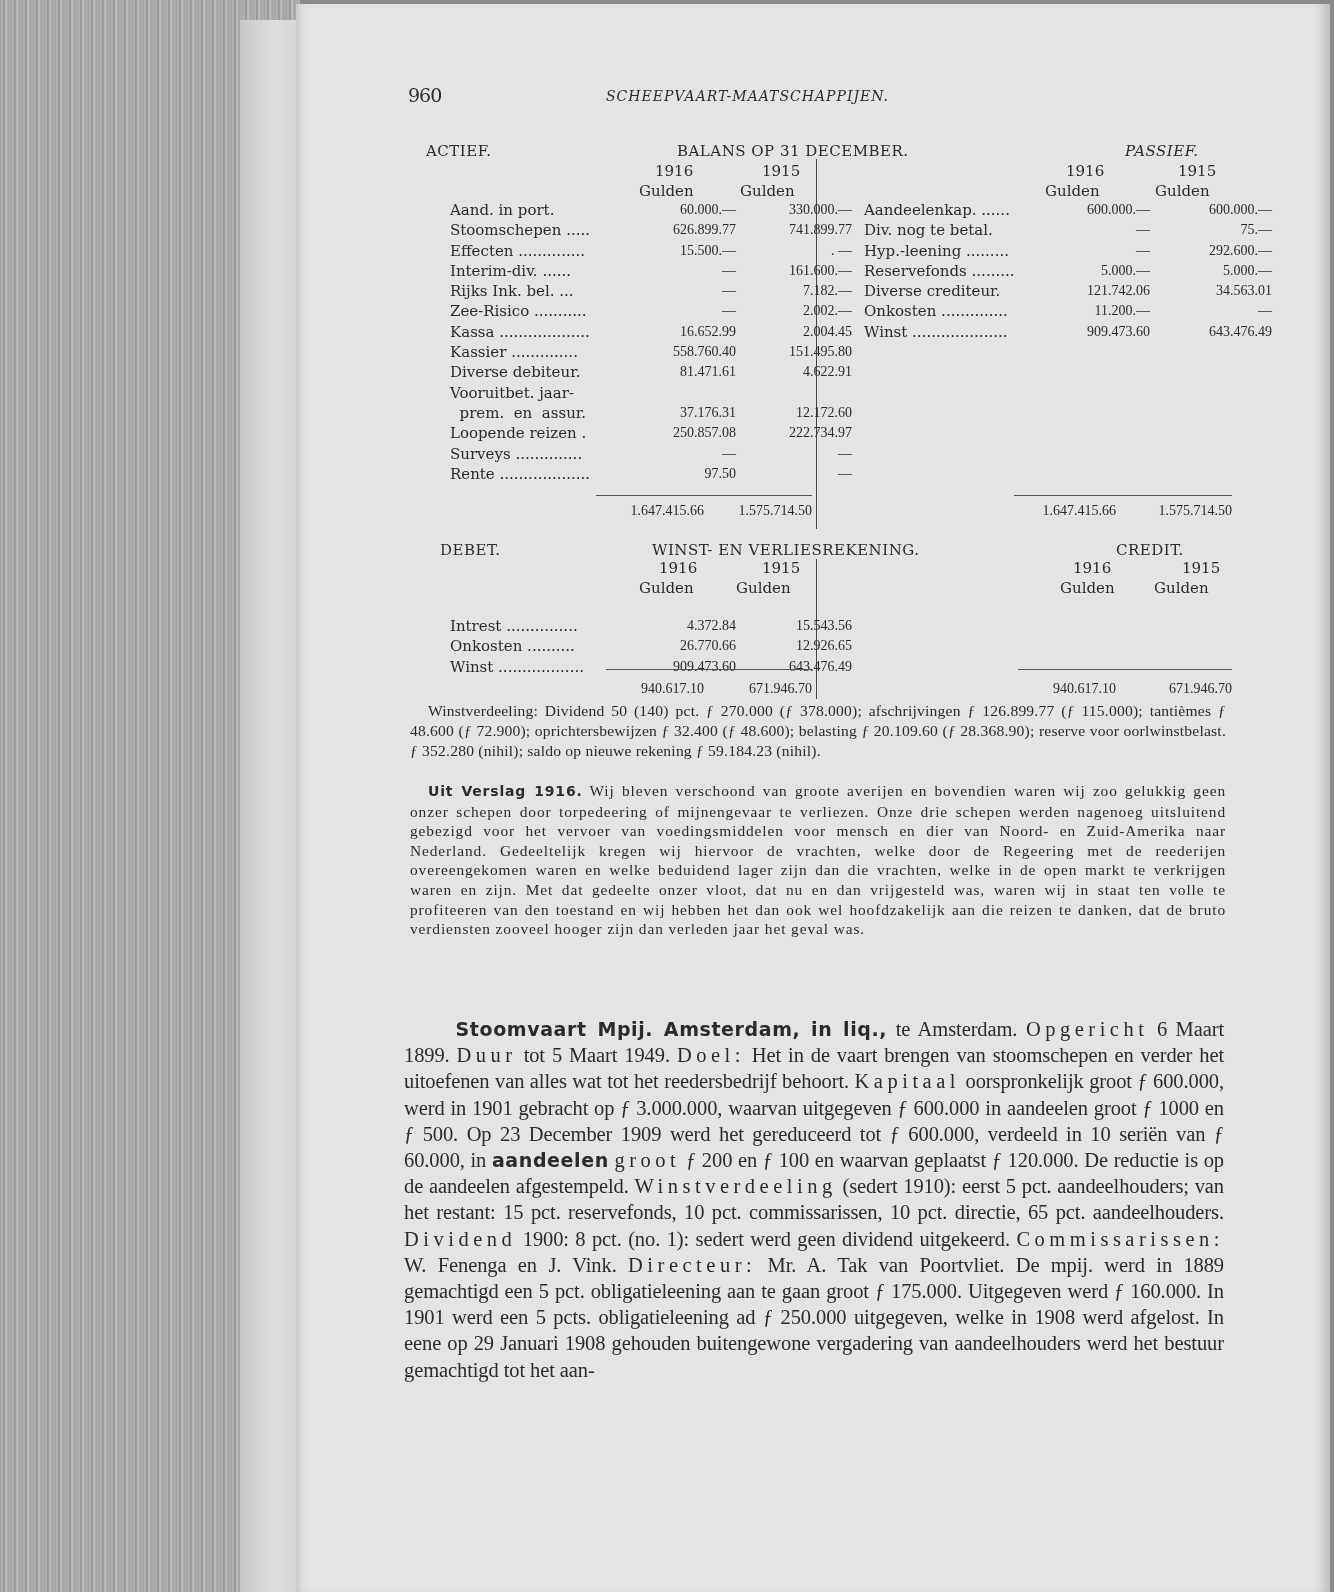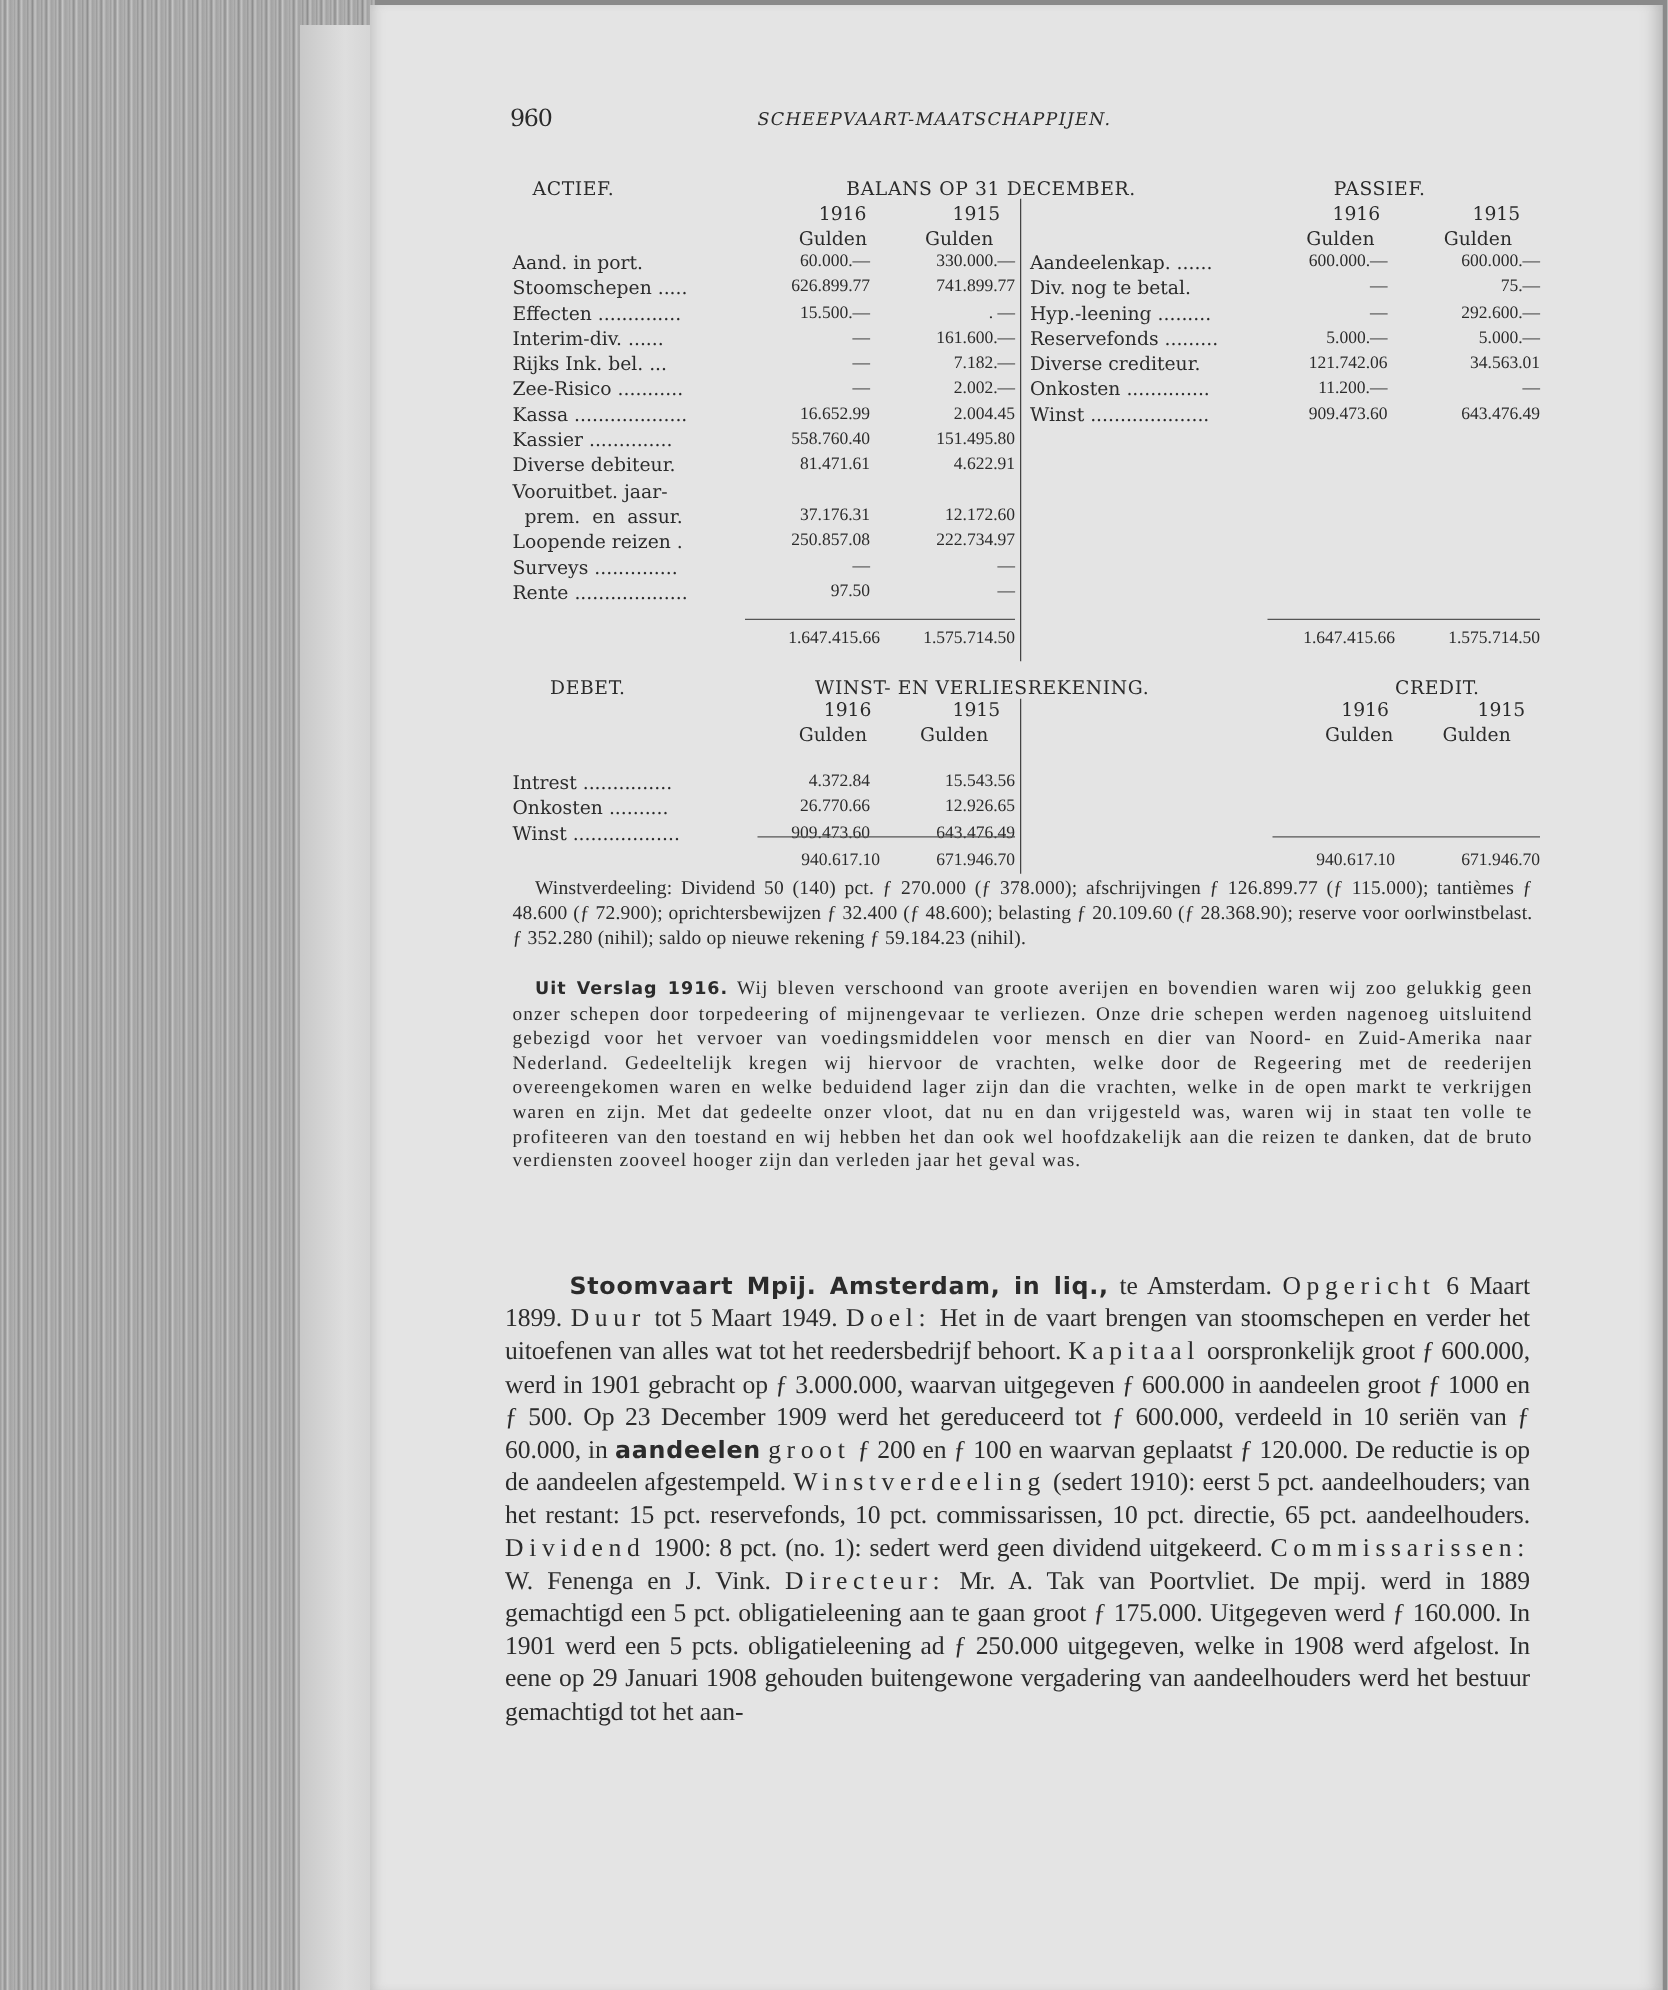--- a/index.html
+++ b/index.html
@@ -24,21 +24,21 @@
     background:#e4e4e4;
     box-shadow: inset 8px 0 10px -6px #bdbdbd, inset -14px 0 14px -10px #b0b0b0;
   }
   .abs { position:absolute; white-space:nowrap; }
   .pn { left:112px; top:80px; font-size:19px; letter-spacing:-1px; }
   .running-title { left:310px; top:84px; font-size:14px; font-style:italic; letter-spacing:1px; }
   .small { font-size:15px; }
   .sec-h { font-size:15px; letter-spacing:0.5px; }
   .num { font-family:"Liberation Serif","DejaVu Serif",serif; font-size:14px; text-align:right; }
   .lbl { font-size:15px; }
-  table.fin { border-collapse:collapse; position:absolute; }
+  table.fin { border-collapse:collapse; position:absolute;margin-left:40px; }
   table.fin td { padding:0; height:20.3px; line-height:20px; vertical-align:top; }
   .vline { position:absolute; width:1px; background:#444; }
   .hline { position:absolute; height:1px; background:#555; }
   .para { position:absolute; font-size:15.4px; line-height:19.6px; text-align:justify; width:816px; letter-spacing:0.4px; }
   .para .bold-sans { font-family:"DejaVu Sans","Liberation Sans",sans-serif; font-weight:bold; font-size:14px; letter-spacing:0.8px; }
   .body2 { position:absolute; left:108px; top:1012px; width:820px; font-family:"Liberation Serif","DejaVu Serif",serif; font-size:20.5px; line-height:26.2px; text-align:justify; letter-spacing:-0.1px; }
   .body2 .co { font-family:"DejaVu Sans","Liberation Sans",sans-serif; font-weight:bold; font-size:19px; letter-spacing:0.6px;margin-left:26px; }
   .body2 .sp { letter-spacing:4.5px;font-family:Liberation Serif, serif; }
   .body2 .bs { font-family:"DejaVu Sans","Liberation Sans",sans-serif; font-weight:bold; font-size:19px; letter-spacing:0.6px; }
 </style>
@@ -48,21 +48,21 @@
 <div class="top-shadow"></div>
 <div class="page-edges"></div>
 
 <div class="page">
 
   <div class="abs pn">960</div>
   <div class="abs running-title">SCHEEPVAART-MAATSCHAPPIJEN.</div>
 
   <div class="abs sec-h" style="left:130px;top:138px;">ACTIEF.</div>
   <div class="abs sec-h" style="left:381px;top:138px;">BALANS OP 31 DECEMBER.</div>
-  <div class="abs sec-h" style="left:771px;top:138px;">PASSIEF.</div>
+  <div class="abs sec-h" style="left:829px;top:138px;font-style:italic;">PASSIEF.</div>
 
   <div class="abs small" style="left:359px;top:158px;">1916</div>
   <div class="abs small" style="left:466px;top:158px;">1915</div>
   <div class="abs small" style="left:343px;top:178px;">Gulden</div>
   <div class="abs small" style="left:444px;top:178px;">Gulden</div>
 
   <div class="abs small" style="left:770px;top:158px;">1916</div>
   <div class="abs small" style="left:882px;top:158px;">1915</div>
   <div class="abs small" style="left:749px;top:178px;">Gulden</div>
   <div class="abs small" style="left:859px;top:178px;">Gulden</div>

